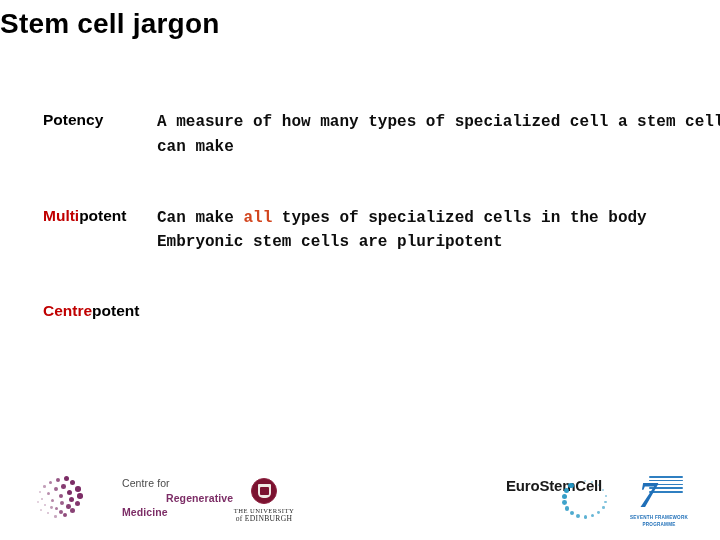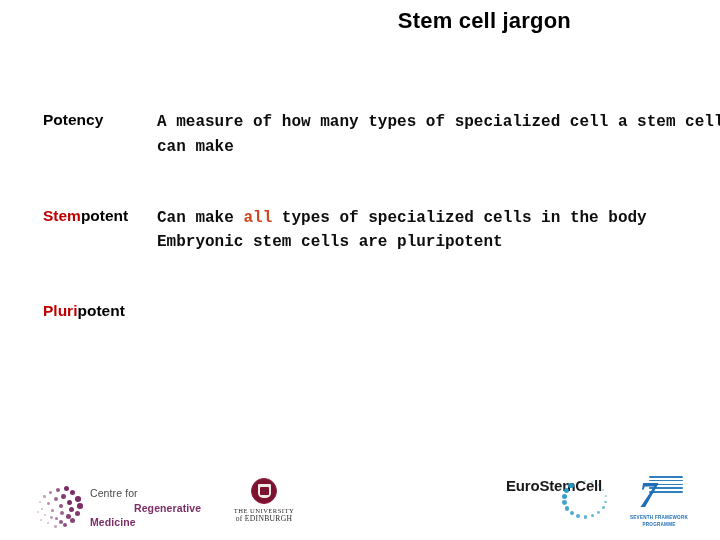--- a/index.html
+++ b/index.html
@@ -15,22 +15,22 @@
     font-family: "Liberation Sans", sans-serif;
     -webkit-font-smoothing: antialiased;
   }
 
   
   .slide-title {
     position: absolute;
     top: 8px;
     left: 0;
     width: 571px;
-    text-align: right;
-    font-size: 22px;
+    text-align: left;
+    font-size: 28px;
     font-weight: 600;
     color: #000000;
     letter-spacing: 0.2px;
   }
 
   
   .jargon-list {
     position: absolute;
     top: 110px;
     left: 9px;
@@ -78,21 +78,21 @@
     left: 0;
     top: 470px;
     width: 720px;
     height: 70px;
   }
   .logo {
     position: absolute;
   }
 
   
-  .logo-crm { left: 34px; top: 14px; display: flex; align-items: center; }
+  .logo-crm { left: 34px; top: 4px; display: flex; align-items: center; gap: 32px; }
   .crm-dots { position: relative; width: 48px; height: 48px; flex: 0 0 48px; }
   .crm-dots i { position: absolute; border-radius: 50%; display: block; }
   .crm-text {
     margin-left: 8px;
     font-size: 10.5px;
     line-height: 1.38;
     letter-spacing: 0.1px;
   }
   .crm-l1 { color: #4a4a4a; }
   .crm-l2 { color: #7c2d66; font-weight: 600; padding-left: 44px; }
@@ -198,29 +198,29 @@
 
     <div class="jargon-row">
       <div class="term-cell"><span class="term-prefix"></span><span>Potency</span></div>
       <div class="desc-cell">
         <span class="desc-line"><span>A measure of how many types of specialized cell a stem cell</span><span class="hl"></span><span></span></span>
         <span class="desc-line"><span>can make</span><span class="hl"></span><span></span></span>
       </div>
     </div>
 
     <div class="jargon-row">
-      <div class="term-cell"><span class="term-prefix">Stem</span><span>potent</span></div>
+      <div class="term-cell"><span class="term-prefix">Multi</span><span>potent</span></div>
       <div class="desc-cell">
         <span class="desc-line"><span>Can make </span><span class="hl">all</span><span> types of specialized cells in the body</span></span>
         <span class="desc-line"><span>Embryonic stem cells are pluripotent</span><span class="hl"></span><span></span></span>
       </div>
     </div>
 
     <div class="jargon-row">
-      <div class="term-cell"><span class="term-prefix">Pluri</span><span>potent</span></div>
+      <div class="term-cell"><span class="term-prefix">Centre</span><span>potent</span></div>
     </div>
 
   </div>
 
   <div class="footer-logos">
 
     <div class="logo logo-crm">
       <span class="crm-dots">
           <i style="left: 30px; top: 2px; width: 5px; height: 5px; background: rgb(124, 45, 102); opacity: 1;"></i>
           <i style="left: 36px; top: 6px; width: 5.4px; height: 5.4px; background: rgb(124, 45, 102); opacity: 1;"></i>

